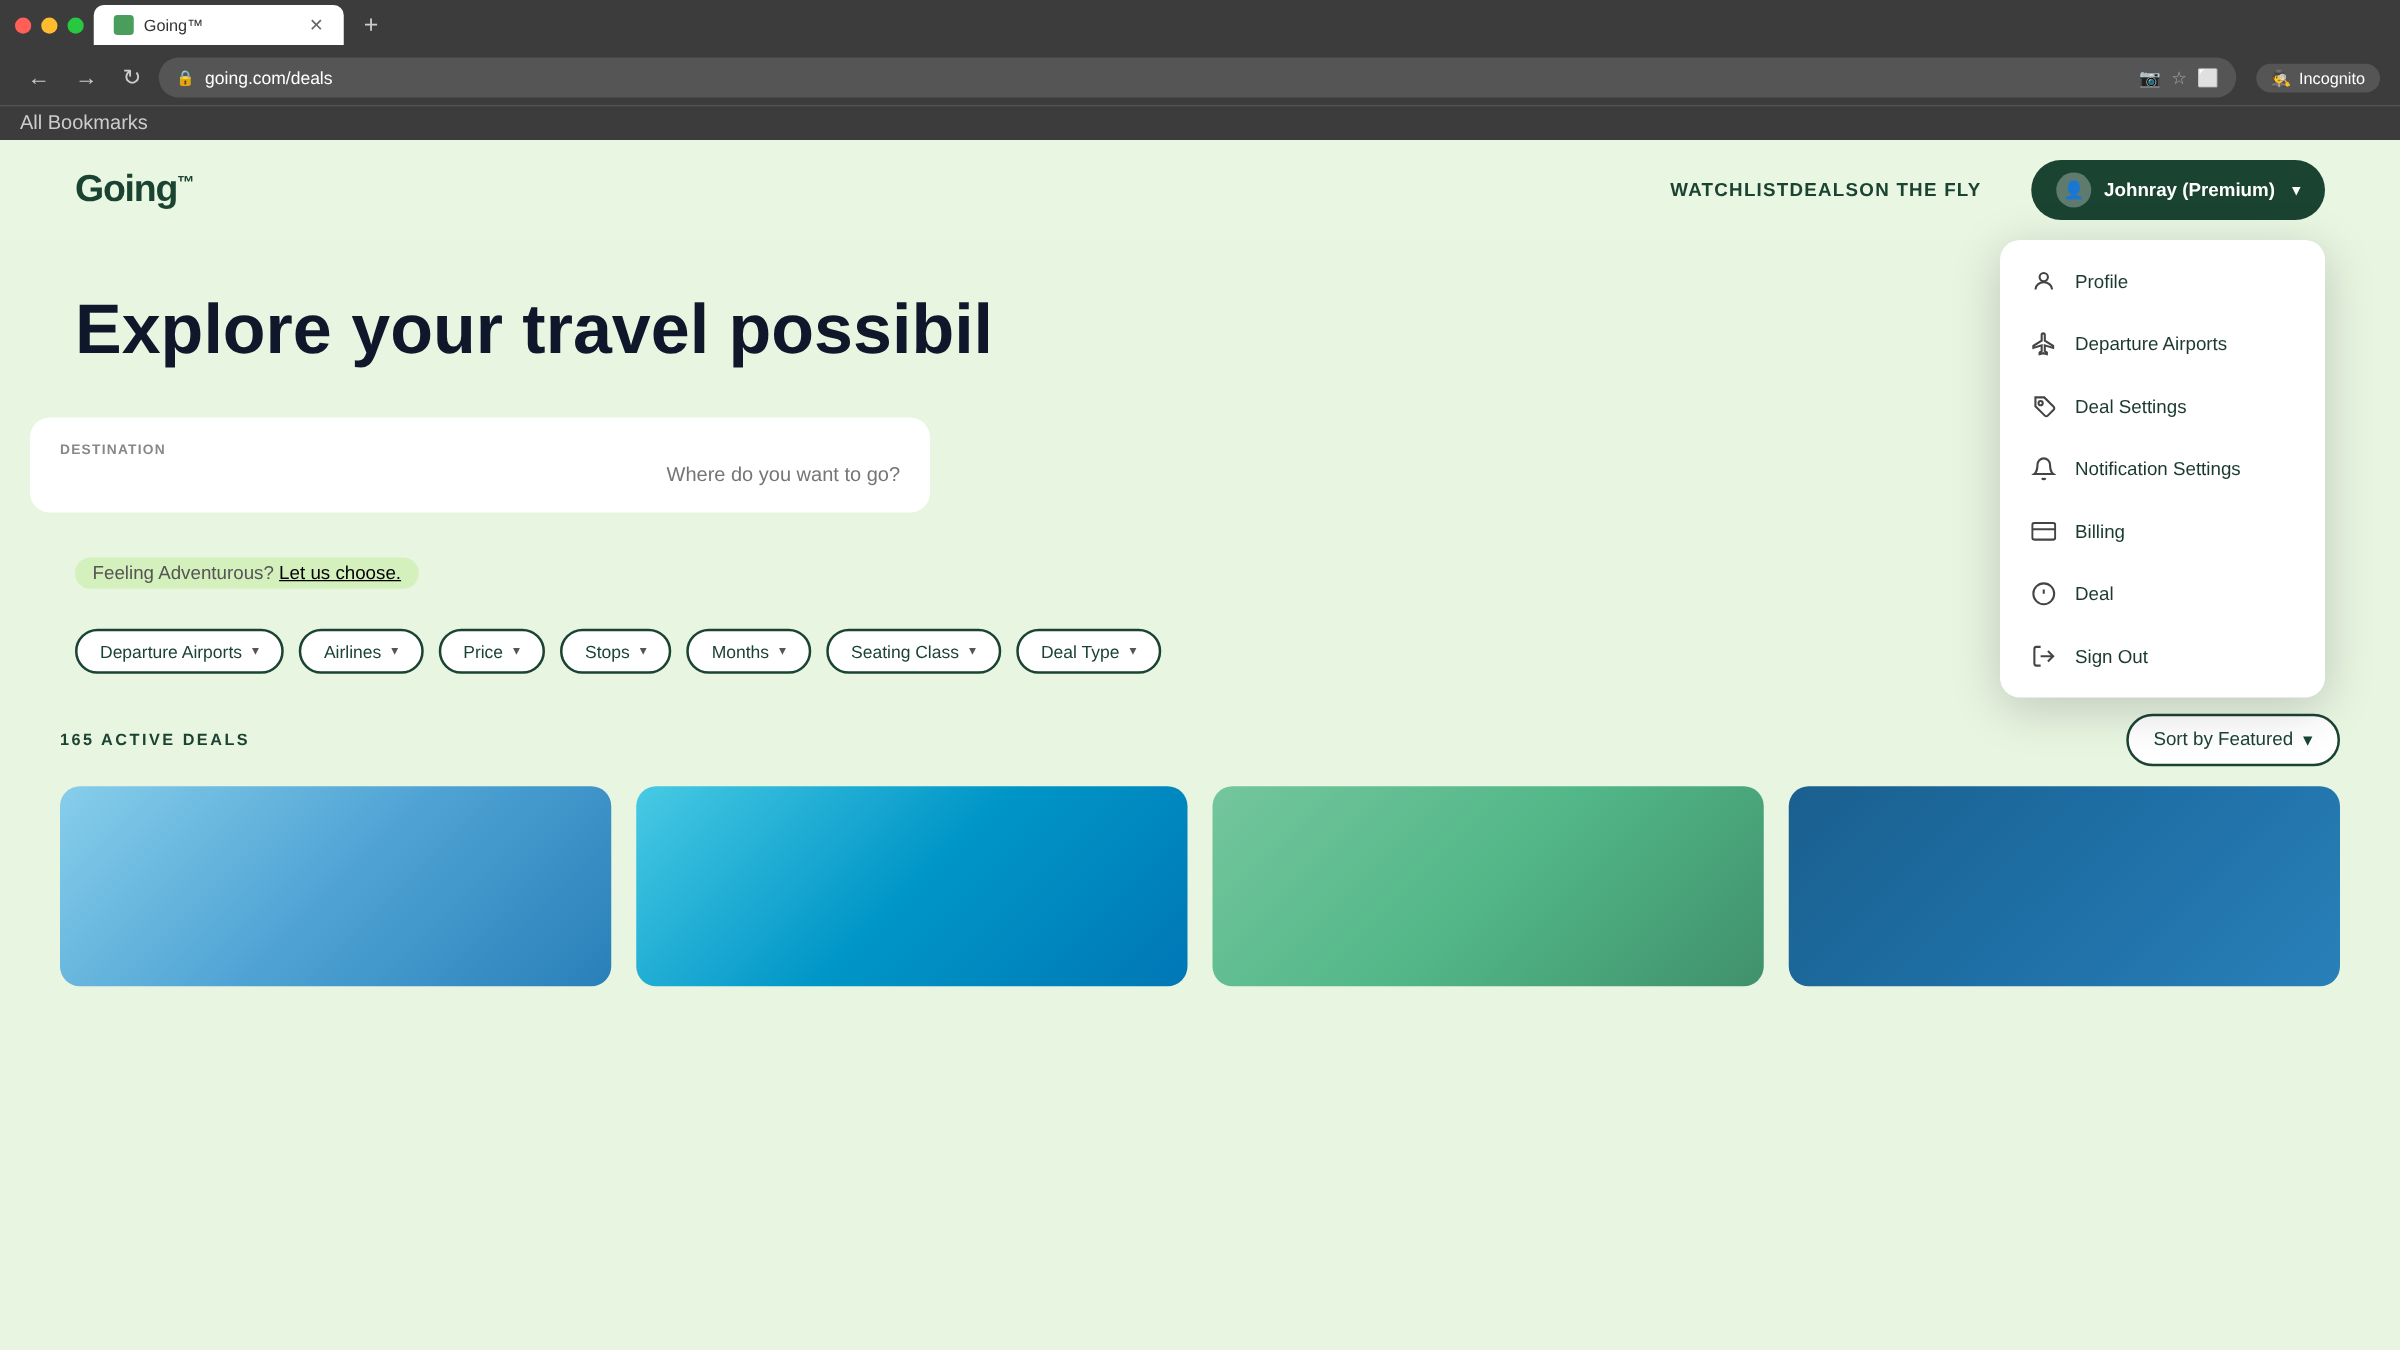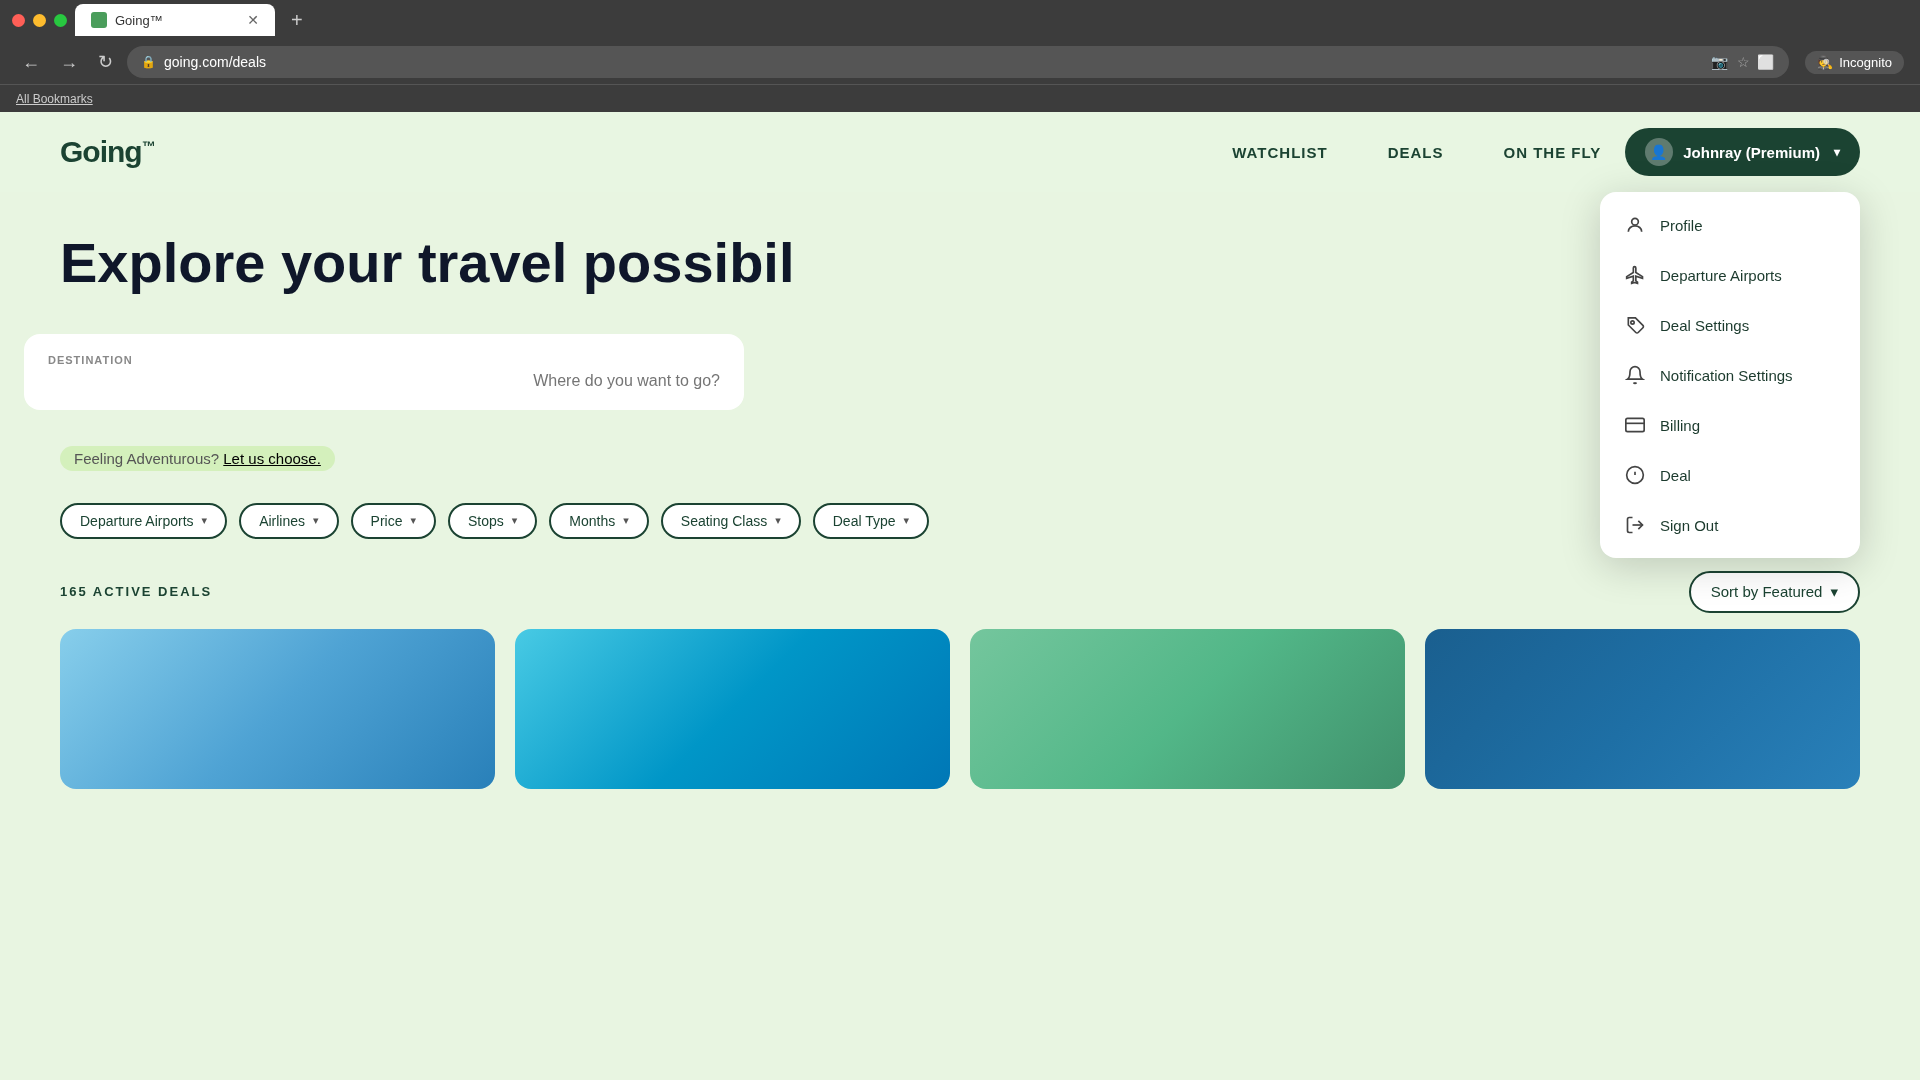--- a/index.html
+++ b/index.html
@@ -79,21 +79,21 @@
       background: #555; border: none; color: #fff; border-radius: 16px;
       padding: 4px 12px; font-size: 13px; cursor: pointer;
     }
     .bookmarks-bar {
       display: flex; align-items: center;
       background: #3c3c3c;
       height: 28px;
       padding: 0 16px;
       border-top: 1px solid #555;
     }
-    .bookmarks-label { color: #ccc; font-size: 12px; text-decoration: underline; }
+    .bookmarks-label { color: #ccc; font-size: 16px; }
 
     
     .page-content {
       background: #e8f5e1;
       width: 100%;
       height: calc(1080px - 40px - 44px - 28px);
       position: relative;
       overflow: hidden;
     }
 
@@ -114,23 +114,22 @@
       display: flex; align-items: center;
     }
     .logo-going {
       font-size: 30px;
       font-weight: 800;
       color: #1b4332;
       letter-spacing: -1px;
     }
     .nav-links {
       display: flex;
-      gap: 60px;
-      align-items: center;
-      margin-right: 24px;
+      align-items: center;
+      margin-right: 40px;
     }
     .nav-link {
       font-size: 15px;
       font-weight: 600;
       color: #1b4332;
       text-decoration: none;
       letter-spacing: 1px;
       text-transform: uppercase;
     }
     .user-menu-btn {
@@ -225,21 +224,21 @@
       padding: 8px 18px;
       font-size: 14px;
       font-weight: 500;
       color: #1b4332;
       cursor: pointer;
     }
     .filter-chevron { font-size: 11px; color: #555; }
 
     
     .deals-section {
-      padding: 16px 60px;
+      padding: 16px 48px;
     }
     .deals-header {
       display: flex;
       align-items: center;
       justify-content: space-between;
       margin-bottom: 16px;
     }
     .deals-count {
       font-size: 13px;
       font-weight: 700;

